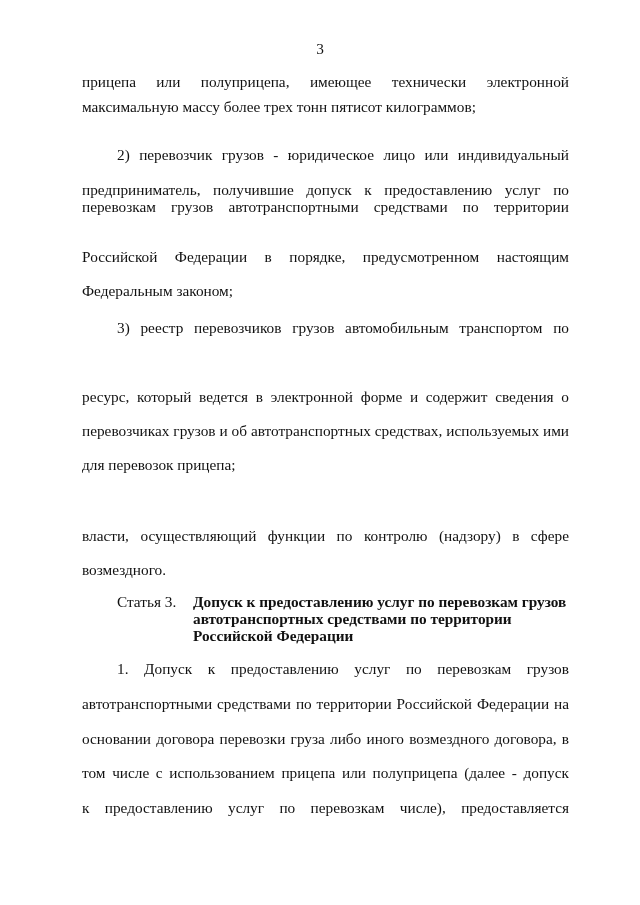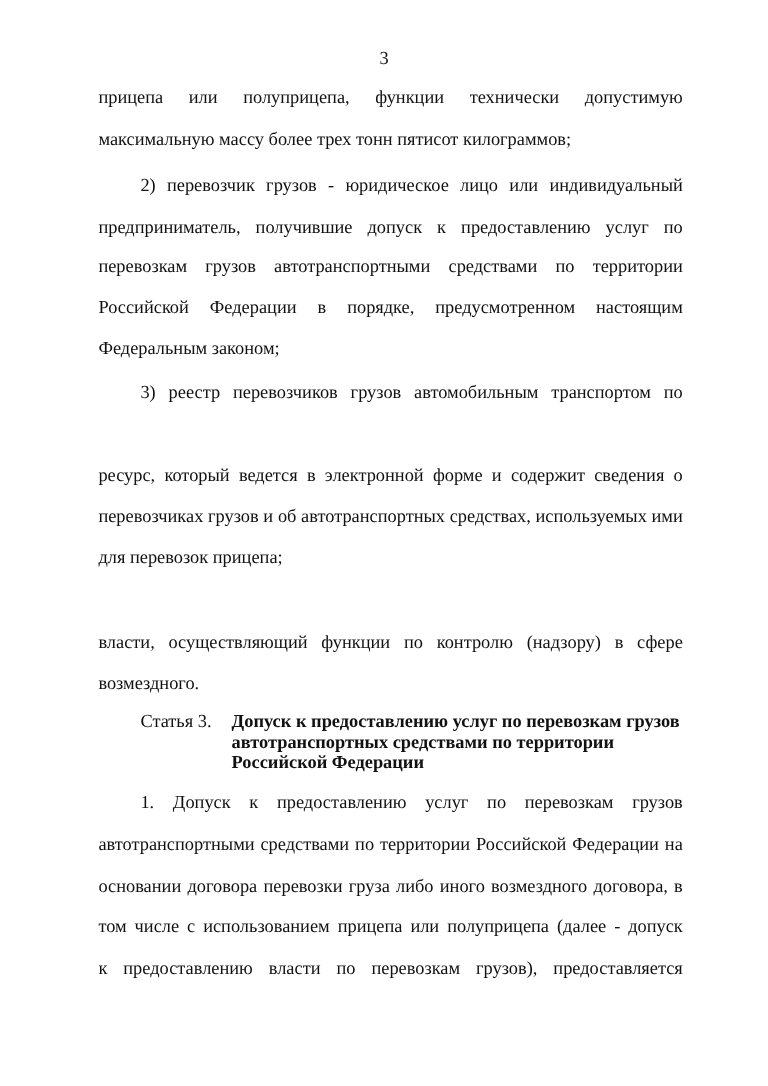--- a/index.html
+++ b/index.html
@@ -26,26 +26,26 @@
       font-weight: bold; line-height: 17px;
     }
     .article-title div { white-space: nowrap; }
   </style>
 </head>
 <body>
 
 <div class="page">
   <div class="page-num">3</div>
 
-  <div class="line justify" style="top:72px">прицепа или полуприцепа, функции технически допустимую</div>
-  <div class="line" style="top:107px">максимальную массу более трех тонн пятисот килограммов;</div>
+  <div class="line justify" style="top:72px">прицепа или полуприцепа, имеющее технически электронной</div>
+  <div class="line" style="top:97px">максимальную массу более трех тонн пятисот килограммов;</div>
 
   <div class="line indent justify" style="top:145px">2) перевозчик грузов - юридическое лицо или индивидуальный</div>
   <div class="line justify" style="top:180px">предприниматель, получившие допуск к предоставлению услуг по</div>
-  <div class="line justify" style="top:213px">перевозкам грузов автотранспортными средствами по территории</div>
+  <div class="line justify" style="top:197px">перевозкам грузов автотранспортными средствами по территории</div>
   <div class="line justify" style="top:247px">Российской Федерации в порядке, предусмотренном настоящим</div>
   <div class="line" style="top:281px">Федеральным законом;</div>
 
   <div class="line indent justify" style="top:318px">3) реестр перевозчиков грузов автомобильным транспортом по</div>
   <div class="line justify" style="top:387px">ресурс, который ведется в электронной форме и содержит сведения о</div>
   <div class="line justify" style="top:421px">перевозчиках грузов и об автотранспортных средствах, используемых ими</div>
   <div class="line" style="top:455px">для перевозок прицепа;</div>
 
   <div class="line justify" style="top:526px">власти, осуществляющий функции по контролю (надзору) в сфере</div>
   <div class="line" style="top:560px">возмездного.</div>
@@ -54,14 +54,14 @@
   <div class="article-title">
     <div>Допуск к предоставлению услуг по перевозкам грузов</div>
     <div>автотранспортных средствами по территории</div>
     <div>Российской Федерации</div>
   </div>
 
   <div class="line indent justify" style="top:659px">1. Допуск к предоставлению услуг по перевозкам грузов</div>
   <div class="line justify" style="top:694px">автотранспортными средствами по территории Российской Федерации на</div>
   <div class="line justify" style="top:729px">основании договора перевозки груза либо иного возмездного договора, в</div>
   <div class="line justify" style="top:763px">том числе с использованием прицепа или полуприцепа (далее - допуск</div>
-  <div class="line justify" style="top:798px">к предоставлению власти по перевозкам грузов), предоставляется</div>
+  <div class="line justify" style="top:798px">к предоставлению услуг по перевозкам числе), предоставляется</div>
 </div>
 
 </body></html>

